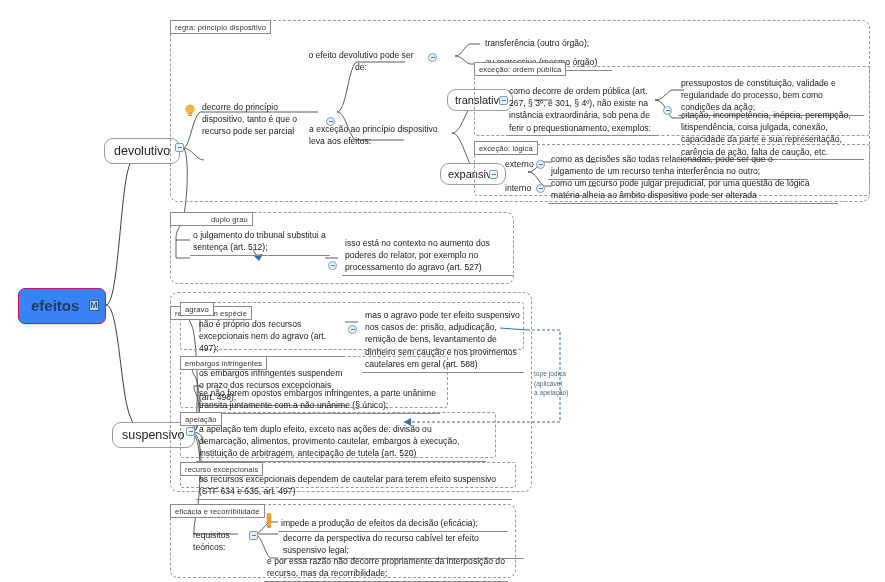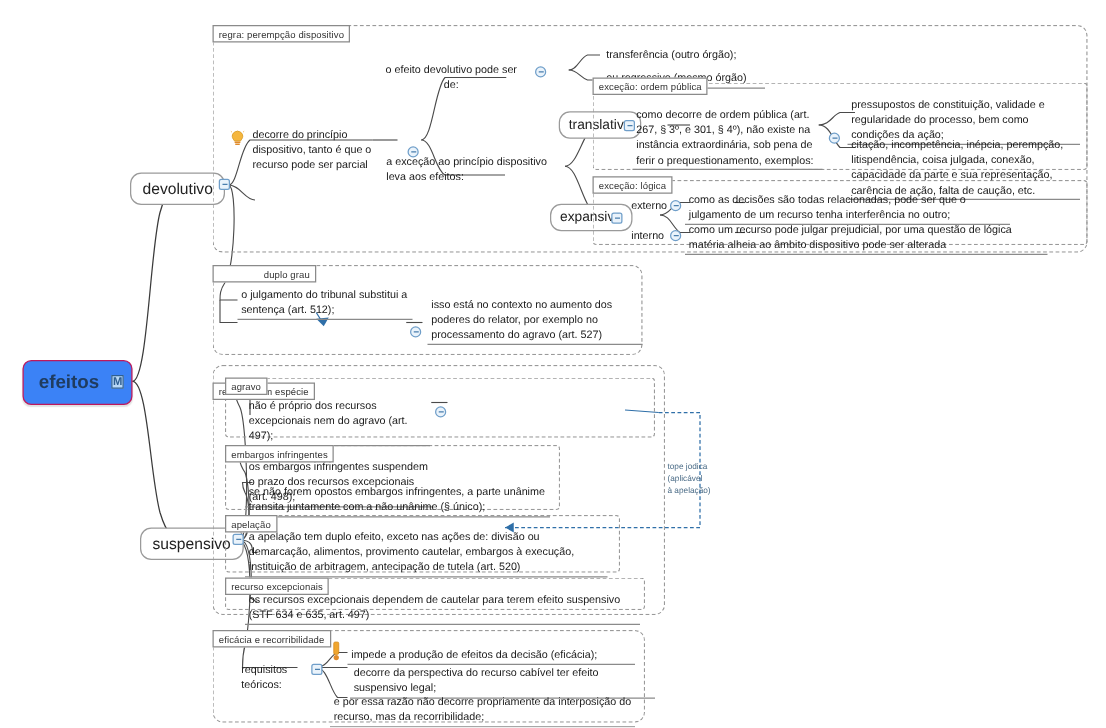--- a/index.html
+++ b/index.html
@@ -205,21 +205,21 @@
   <div class="bnd sq" style="left:474px; top:66px; width:396px; height:70px;"></div>
   <div class="bnd sq" style="left:474px; top:144px; width:396px; height:52px;"></div>
   <div class="bnd" style="left:170px; top:212px; width:344px; height:72px;"></div>
   <div class="bnd" style="left:170px; top:292px; width:362px; height:200px;"></div>
   <div class="bnd sq" style="left:180px; top:302px; width:344px; height:48px;"></div>
   <div class="bnd sq" style="left:180px; top:356px; width:268px; height:52px;"></div>
   <div class="bnd sq" style="left:180px; top:412px; width:316px; height:46px;"></div>
   <div class="bnd sq" style="left:180px; top:462px; width:336px; height:26px;"></div>
   <div class="bnd" style="left:170px; top:504px; width:346px; height:74px;"></div>
 
-  <div class="bnd-title" style="left:170px; top:20px;">regra: perempção dispositivo</div>
+  <div class="bnd-title" style="left:170px; top:20px;">regra: princípio dispositivo</div>
   <div class="bnd-title" style="left:474px; top:62px;">exceção: ordem pública</div>
   <div class="bnd-title" style="left:474px; top:141px;">exceção: lógica</div>
   <div class="bnd-title" style="left:170px; top:212px;padding-left:40px;">duplo grau</div>
   <div class="bnd-title" style="left:170px; top:306px;">recursos em espécie</div>
   <div class="bnd-title" style="left:180px; top:302px;">agravo</div>
   <div class="bnd-title" style="left:180px; top:356px;">embargos infringentes</div>
   <div class="bnd-title" style="left:180px; top:412px;">apelação</div>
   <div class="bnd-title" style="left:180px; top:462px;">recurso excepcionais</div>
   <div class="bnd-title" style="left:170px; top:504px;">eficácia e recorribilidade</div>
 
@@ -288,20 +288,23 @@
   <div class="leaf" style="left:190px; top:228px; width:140px;">o julgamento do tribunal substitui a
 sentença (art. 512);</div>
   <div class="tog rnd" style="left:328px; top:261px;"></div>
   <div class="leaf" style="left:342px; top:236px; width:172px;">isso está no contexto no aumento dos poderes do
 relator, por exemplo no processamento do agravo
 (art. 527)</div>
 
   <div class="leaf" style="left:196px; top:317px; width:148px;">não é próprio dos recursos excepcionais nem do
 agravo (art. 497);</div>
   <div class="tog rnd" style="left:348px; top:325px;"></div>
+  <div class="leaf" style="left:362px; top:308px; width:162px;">mas o agravo pode ter efeito suspensivo nos casos de: prisão,
+adjudicação, remição de bens, levantamento de dinheiro sem
+caução e nos provimentos cautelares em geral (art. 588)</div>
 
   <div class="leaf" style="left:196px; top:366px; width:150px;">os embargos infringentes suspendem o prazo dos
 recursos excepcionais (art. 498);</div>
   <div class="leaf" style="left:196px; top:386px; width:244px;">se não forem opostos embargos infringentes, a parte unânime transita
 juntamente com a não unânime (§ único);</div>
 
   <div class="leaf" style="left:196px; top:422px; width:290px;">a apelação tem duplo efeito, exceto nas ações de:  divisão ou demarcação, alimentos,
 provimento cautelar, embargos à execução, instituição de arbitragem, antecipação de
 tutela (art. 520)</div>
 

